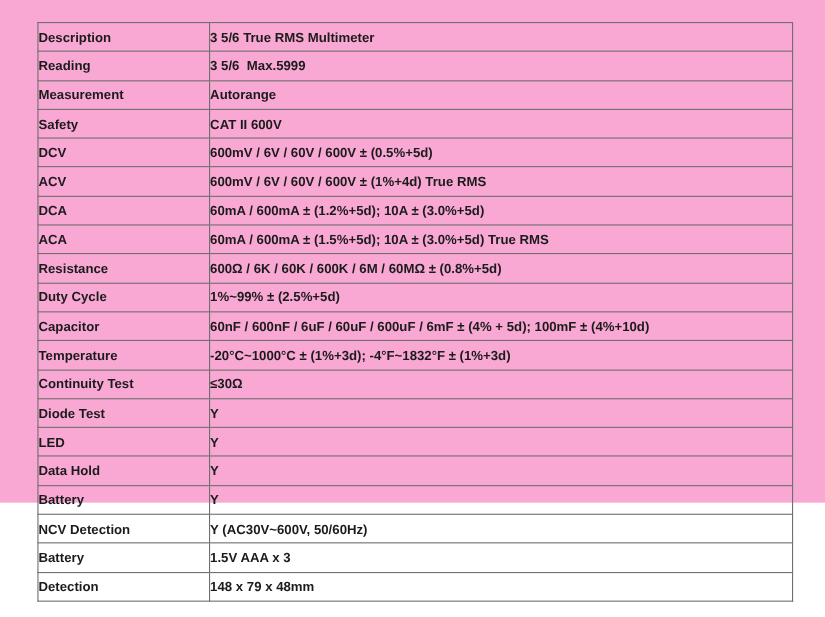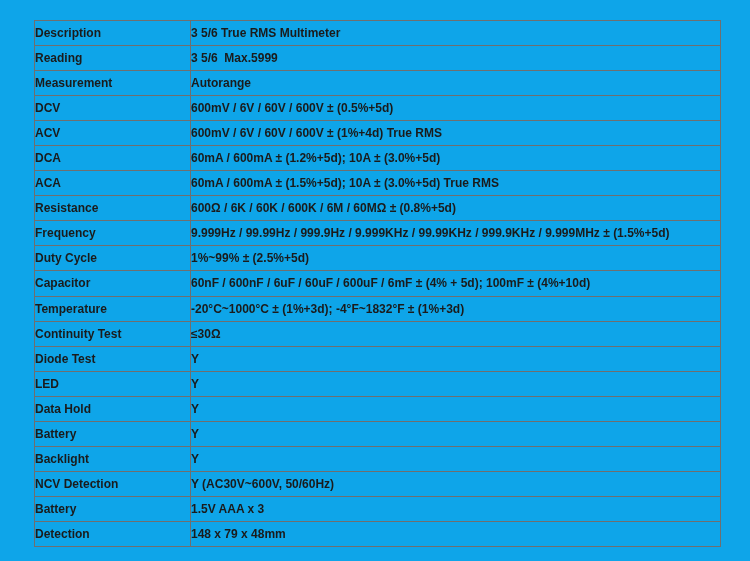--- a/index.html
+++ b/index.html
@@ -7,22 +7,22 @@
     padding: 0;
     background: #ffffff;
     width: 750px;
     height: 561px;
     overflow: hidden;
     font-family: "Liberation Sans", sans-serif;
   }
   .page {
     position: relative;
     width: 750px;
-    height: 561px;
-    background: #0ea5e9;
+    height: 457px;
+    background: #f9a8d4;
   }
   table.spec-table {
     position: absolute;
     left: 34px;
     top: 20px;
     width: 687px;
     height: 527px;
     border-collapse: collapse;
     table-layout: fixed;
   }
@@ -62,42 +62,42 @@
         </tr>
         <tr>
           <td class="label-cell">Reading</td>
           <td class="value-cell">3 5/6  Max.5999</td>
         </tr>
         <tr>
           <td class="label-cell">Measurement</td>
           <td class="value-cell">Autorange</td>
         </tr>
         <tr>
+          <td class="label-cell">Safety</td>
+          <td class="value-cell">CAT II 600V</td>
+        </tr>
+        <tr>
           <td class="label-cell">DCV</td>
           <td class="value-cell">600mV / 6V / 60V / 600V ± (0.5%+5d)</td>
         </tr>
         <tr>
           <td class="label-cell">ACV</td>
           <td class="value-cell">600mV / 6V / 60V / 600V ± (1%+4d) True RMS</td>
         </tr>
         <tr>
           <td class="label-cell">DCA</td>
           <td class="value-cell">60mA / 600mA ± (1.2%+5d); 10A ± (3.0%+5d)</td>
         </tr>
         <tr>
           <td class="label-cell">ACA</td>
           <td class="value-cell">60mA / 600mA ± (1.5%+5d); 10A ± (3.0%+5d) True RMS</td>
         </tr>
         <tr>
           <td class="label-cell">Resistance</td>
           <td class="value-cell">600Ω / 6K / 60K / 600K / 6M / 60MΩ ± (0.8%+5d)</td>
-        </tr>
-        <tr>
-          <td class="label-cell">Frequency</td>
-          <td class="value-cell">9.999Hz / 99.99Hz / 999.9Hz / 9.999KHz / 99.99KHz / 999.9KHz / 9.999MHz ± (1.5%+5d)</td>
         </tr>
         <tr>
           <td class="label-cell">Duty Cycle</td>
           <td class="value-cell">1%~99% ± (2.5%+5d)</td>
         </tr>
         <tr>
           <td class="label-cell">Capacitor</td>
           <td class="value-cell">60nF / 600nF / 6uF / 60uF / 600uF / 6mF ± (4% + 5d); 100mF ± (4%+10d)</td>
         </tr>
         <tr>
@@ -118,24 +118,20 @@
         </tr>
         <tr>
           <td class="label-cell">Data Hold</td>
           <td class="value-cell">Y</td>
         </tr>
         <tr>
           <td class="label-cell">Battery</td>
           <td class="value-cell">Y</td>
         </tr>
         <tr>
-          <td class="label-cell">Backlight</td>
-          <td class="value-cell">Y</td>
-        </tr>
-        <tr>
           <td class="label-cell label-light">NCV Detection</td>
           <td class="value-cell">Y (AC30V~600V, 50/60Hz)</td>
         </tr>
         <tr>
           <td class="label-cell">Battery</td>
           <td class="value-cell">1.5V AAA x 3</td>
         </tr>
         <tr>
           <td class="label-cell">Detection</td>
           <td class="value-cell">148 x 79 x 48mm</td>

